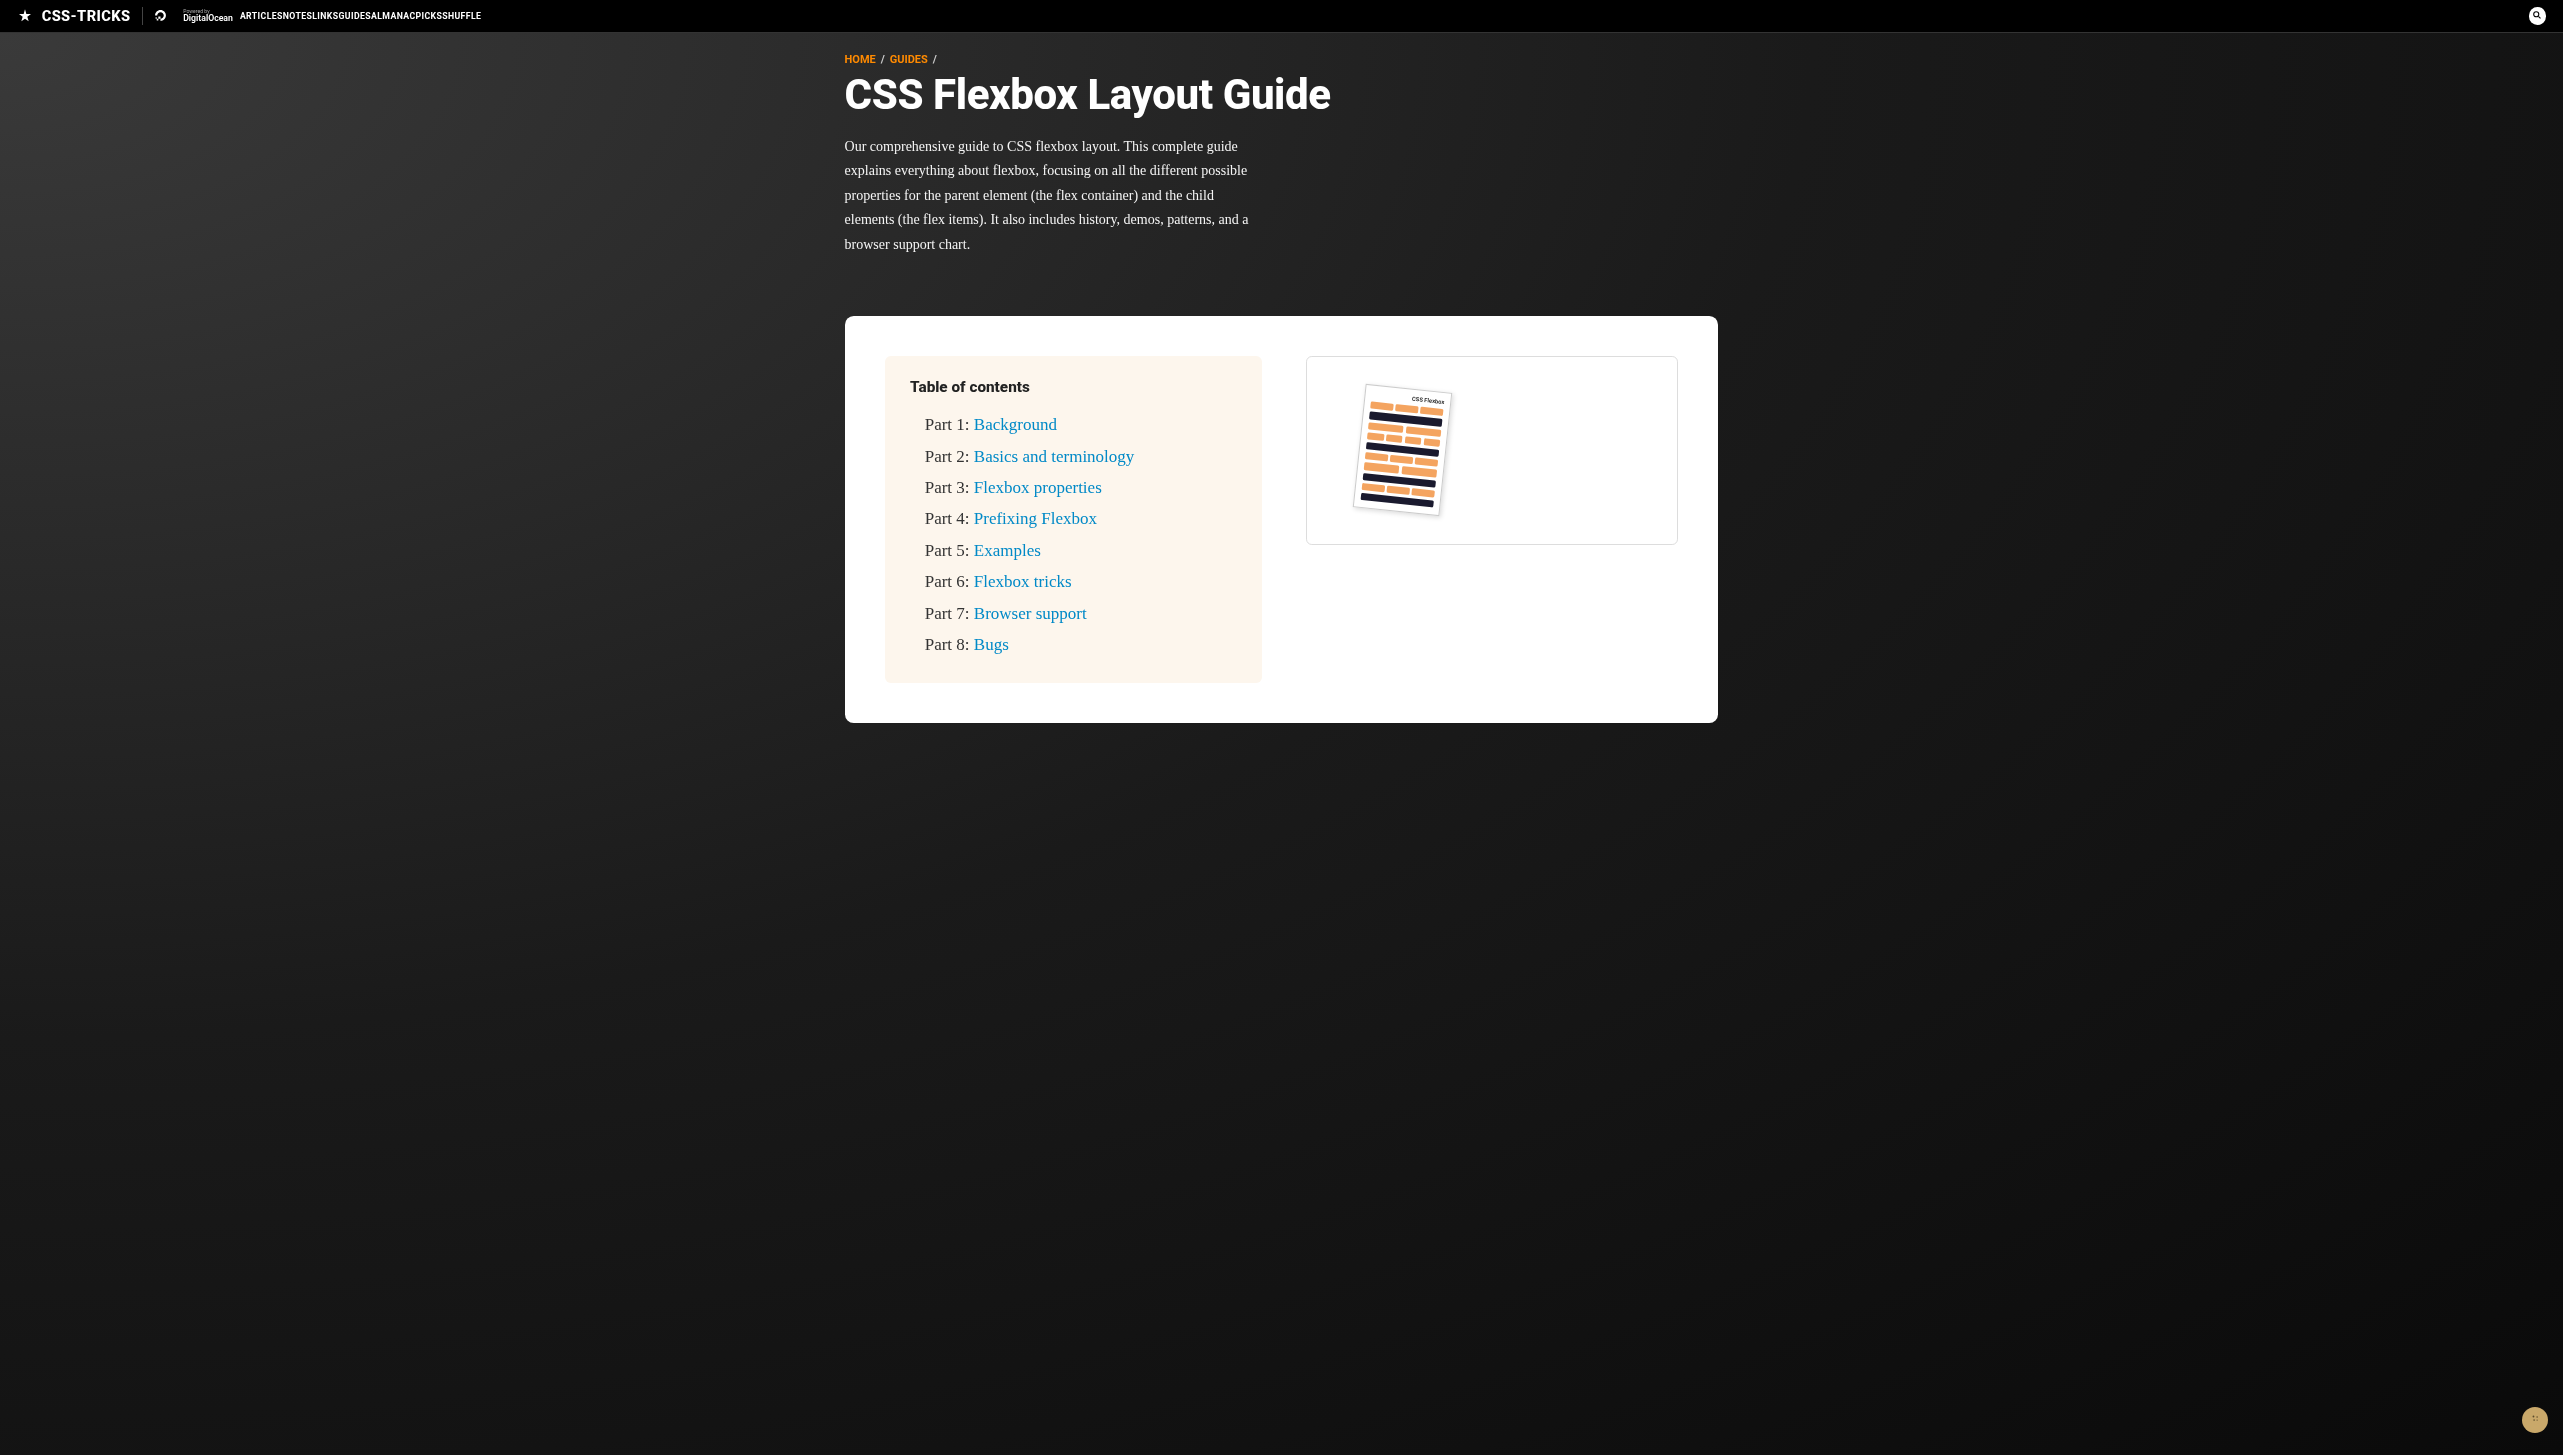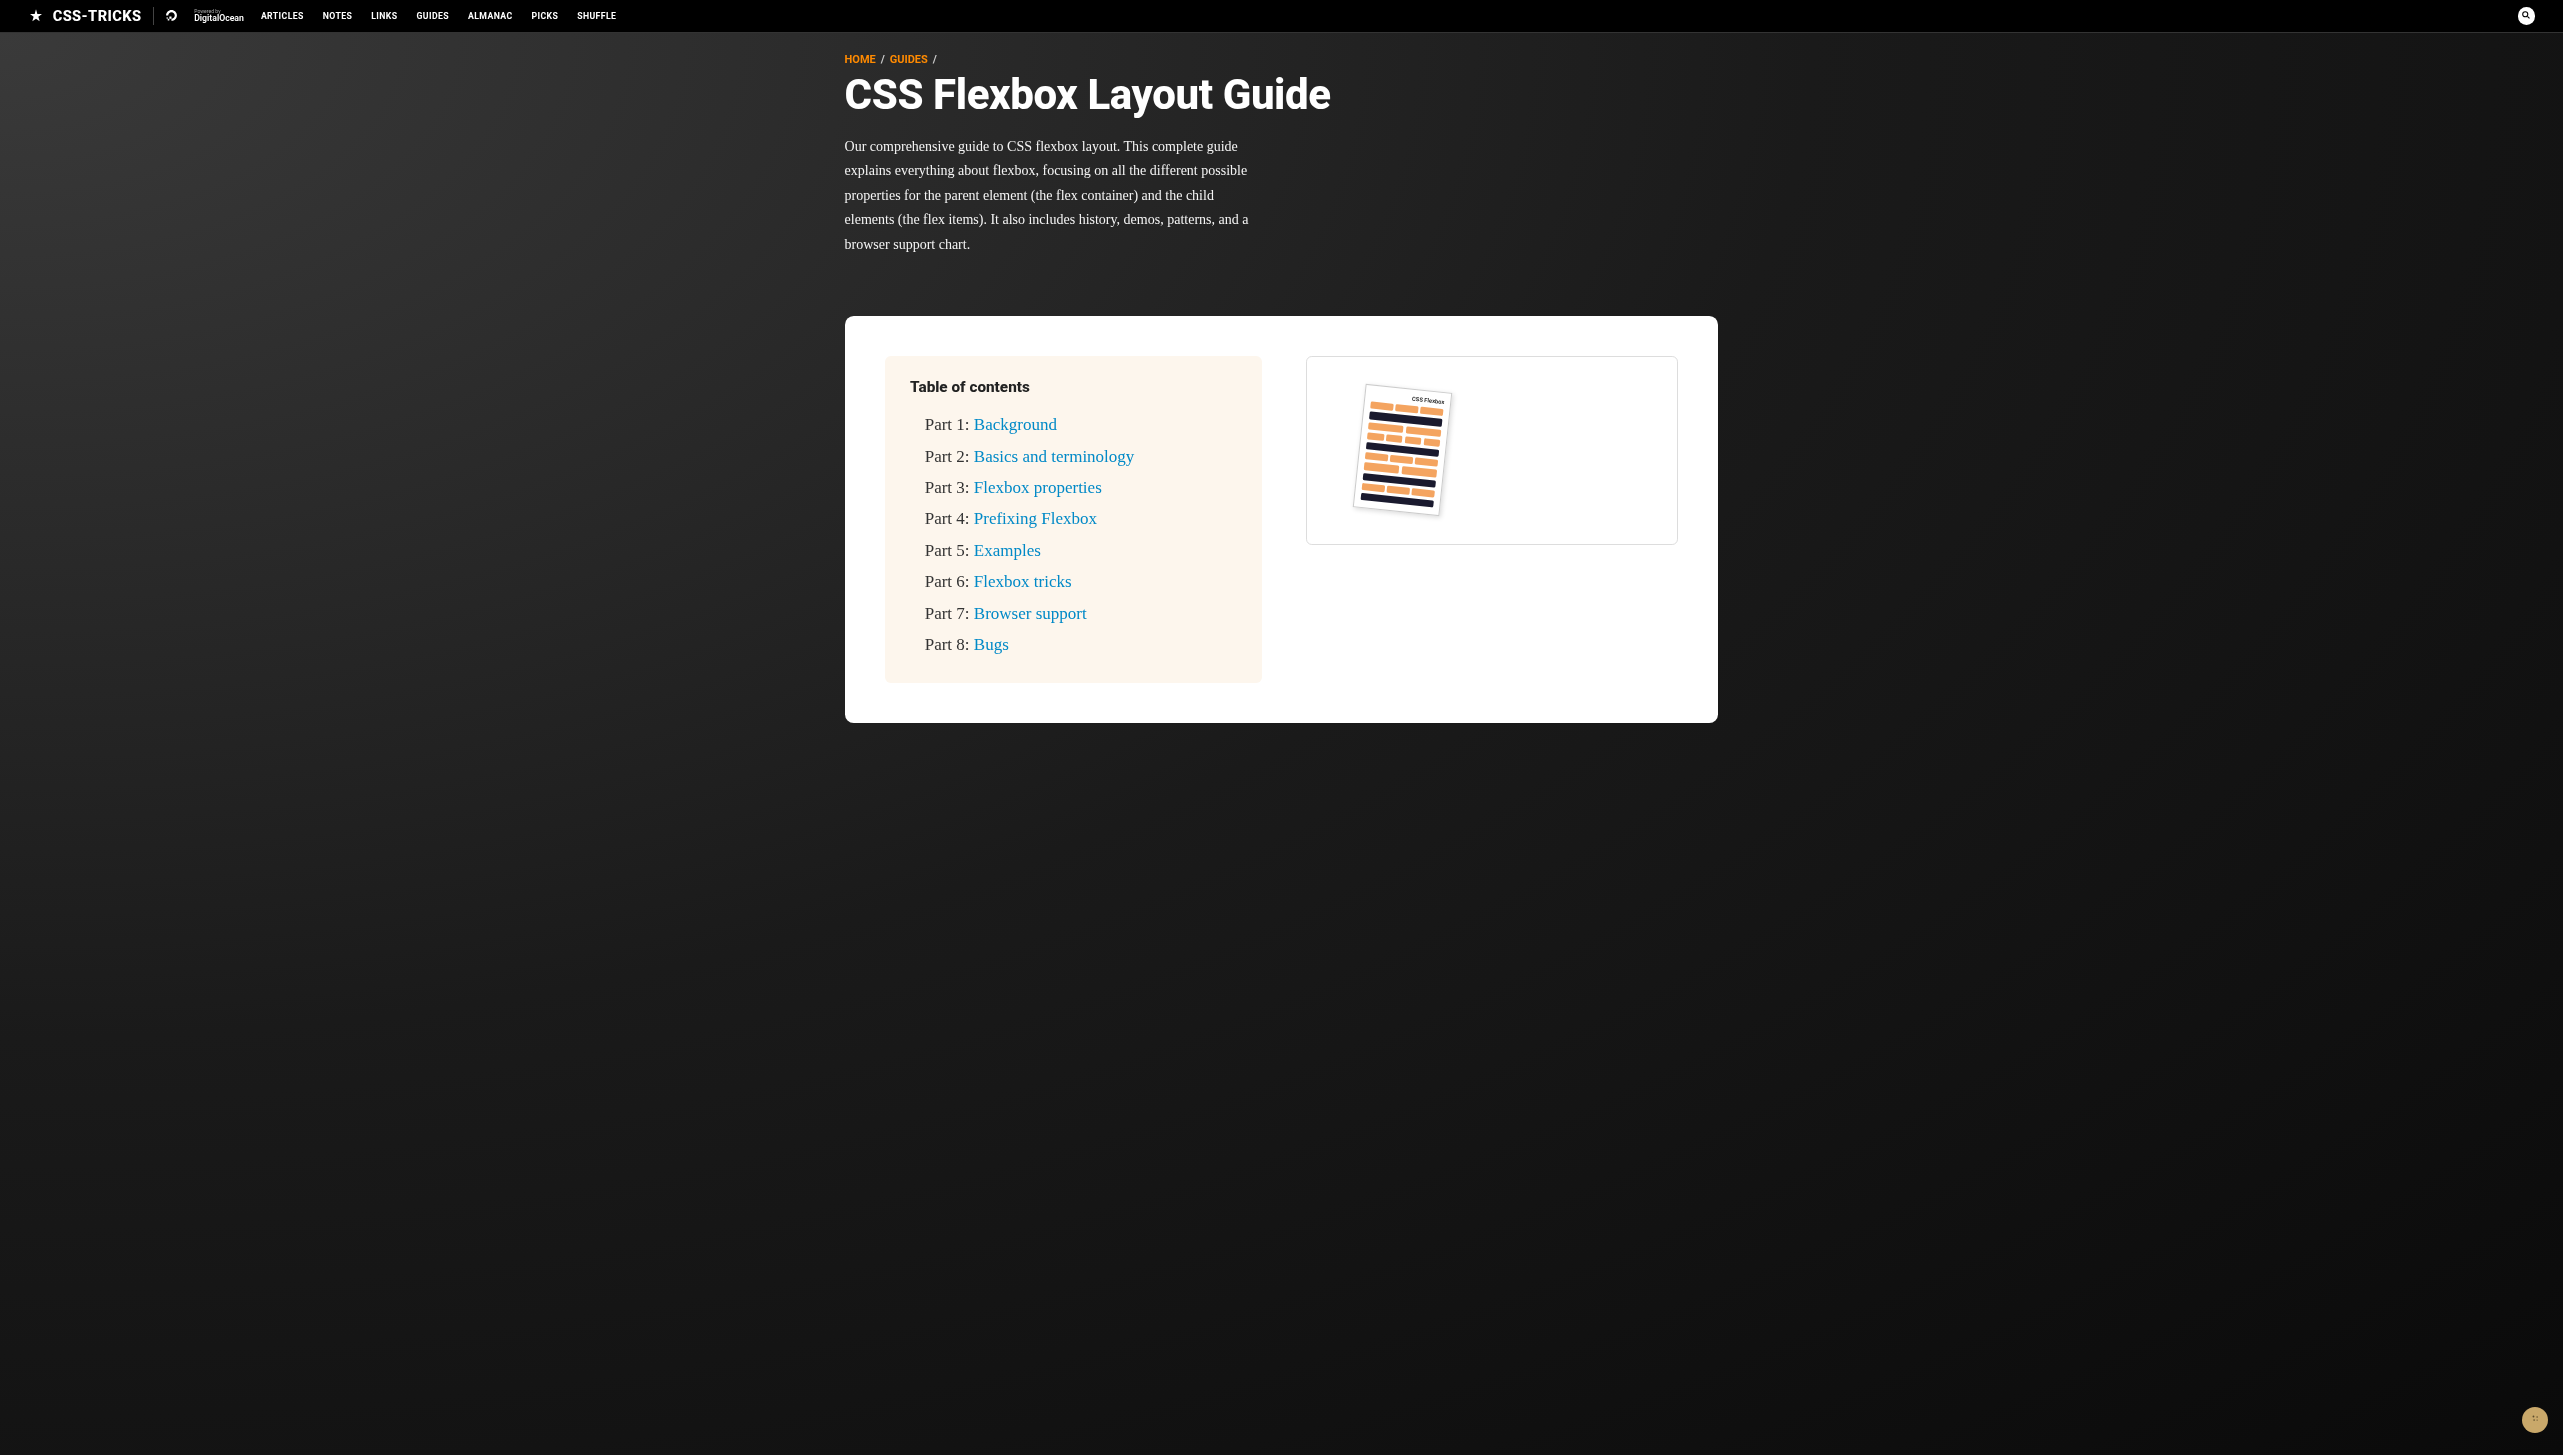--- a/index.html
+++ b/index.html
@@ -7,21 +7,21 @@
   font-family: -apple-system, BlinkMacSystemFont, "Segoe UI", Roboto, sans-serif;
   background: #000;
   color: #fff;
   min-height: 100vh;
 }
 .header-bar {
   background: #000;
   border-bottom: 0.7px solid #333;
   display: flex;
   align-items: center;
-  padding: 0 28px;
+  padding: 0 17px;
   height: 33px;
 }
 .logo-group {
   display: flex;
   align-items: center;
   gap: 8.7px;
 }
 .logo-star {
   width: 16px;
   height: 16px;
@@ -57,22 +57,21 @@
 .do-powered {
   font-size: 5.1px;
   color: #aaa;
 }
 .do-name {
   font-size: 8.7px;
   font-weight: 600;
 }
 .nav-links {
   display: flex;
-  gap: 19px;
-  margin-left: 17px;
+  margin-left: 7px;
 }
 .nav-links a {
   color: #fff;
   text-decoration: none;
   font-size: 8.7px;
   font-weight: 700;
   letter-spacing: 0.4px;
 }
 .search-btn {
   margin-left: auto;

